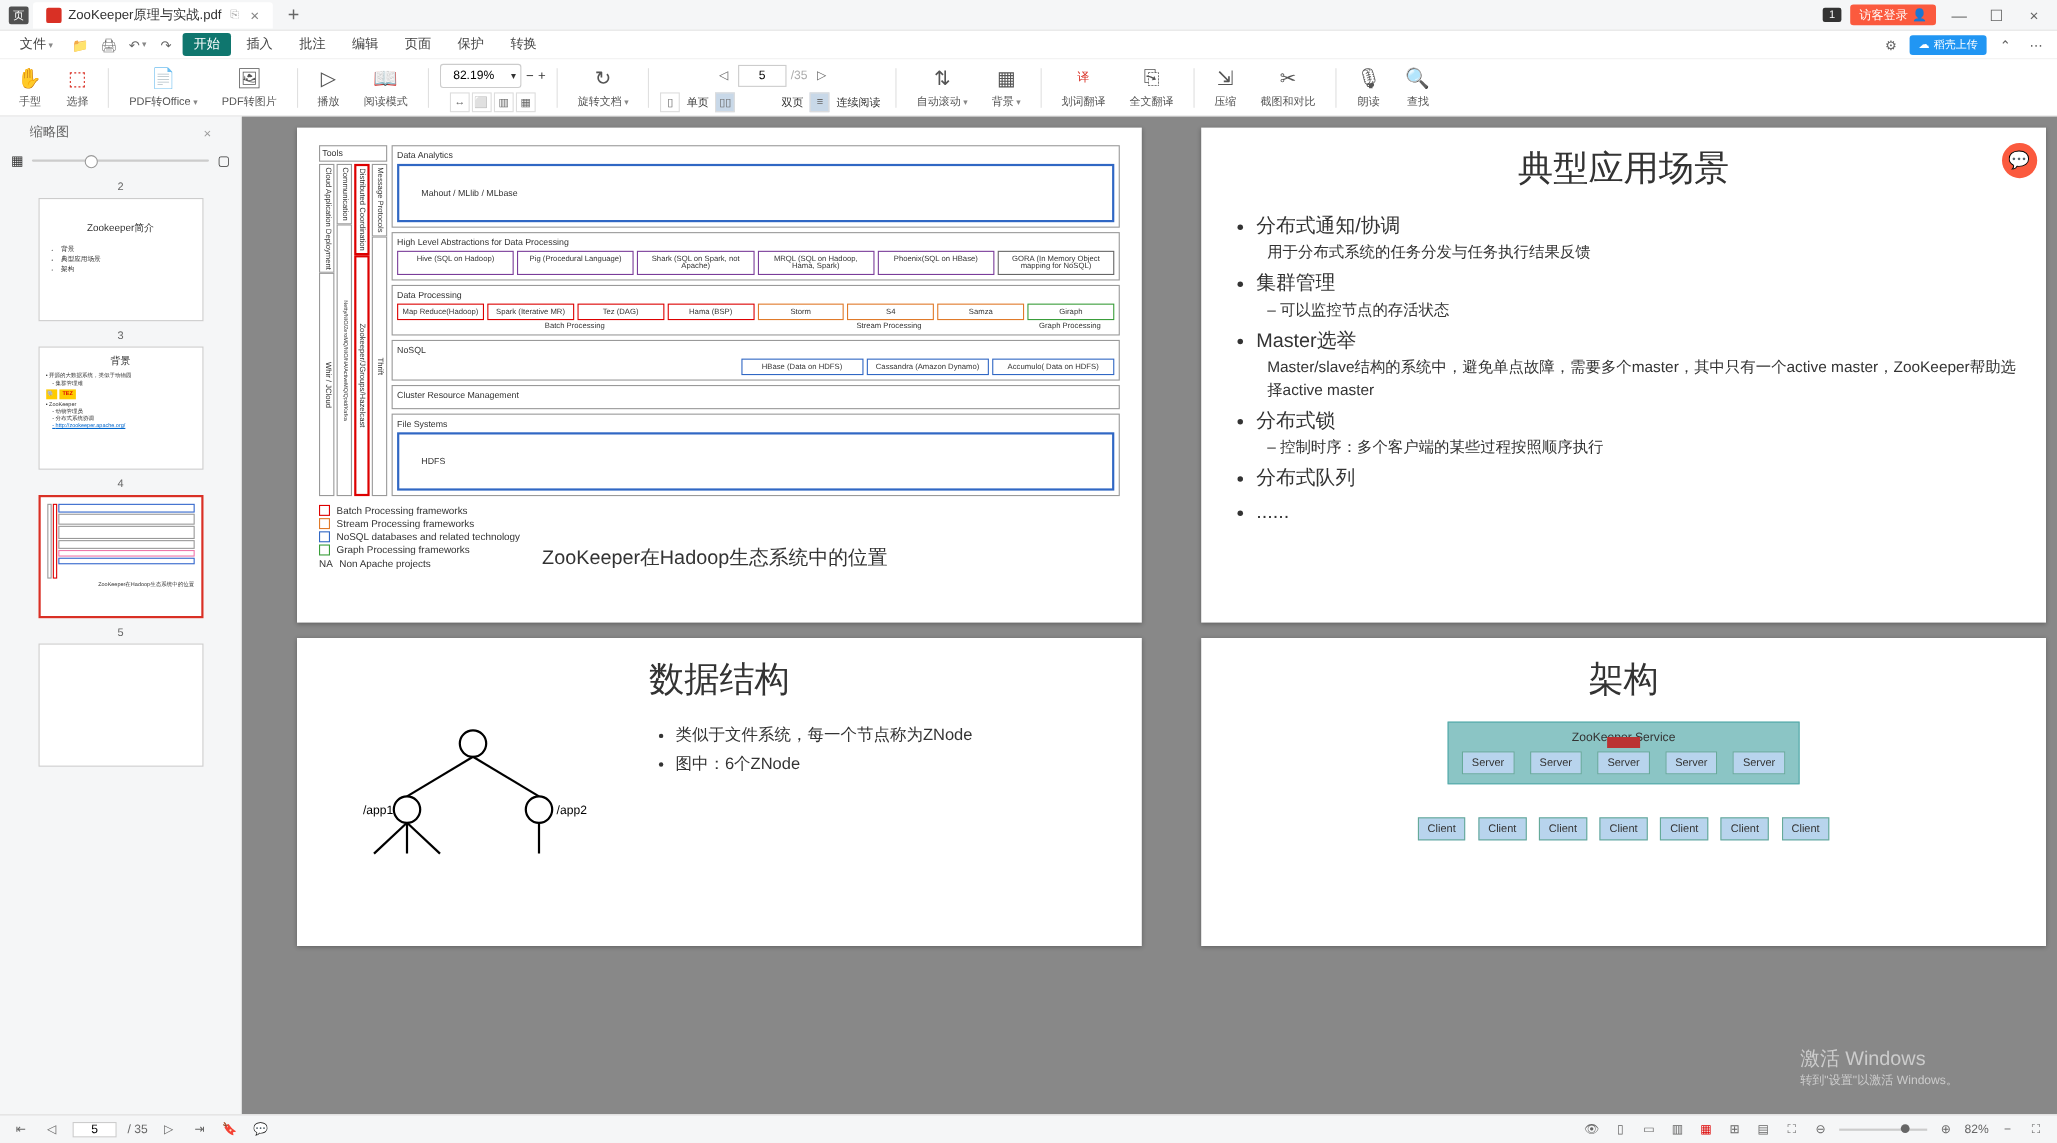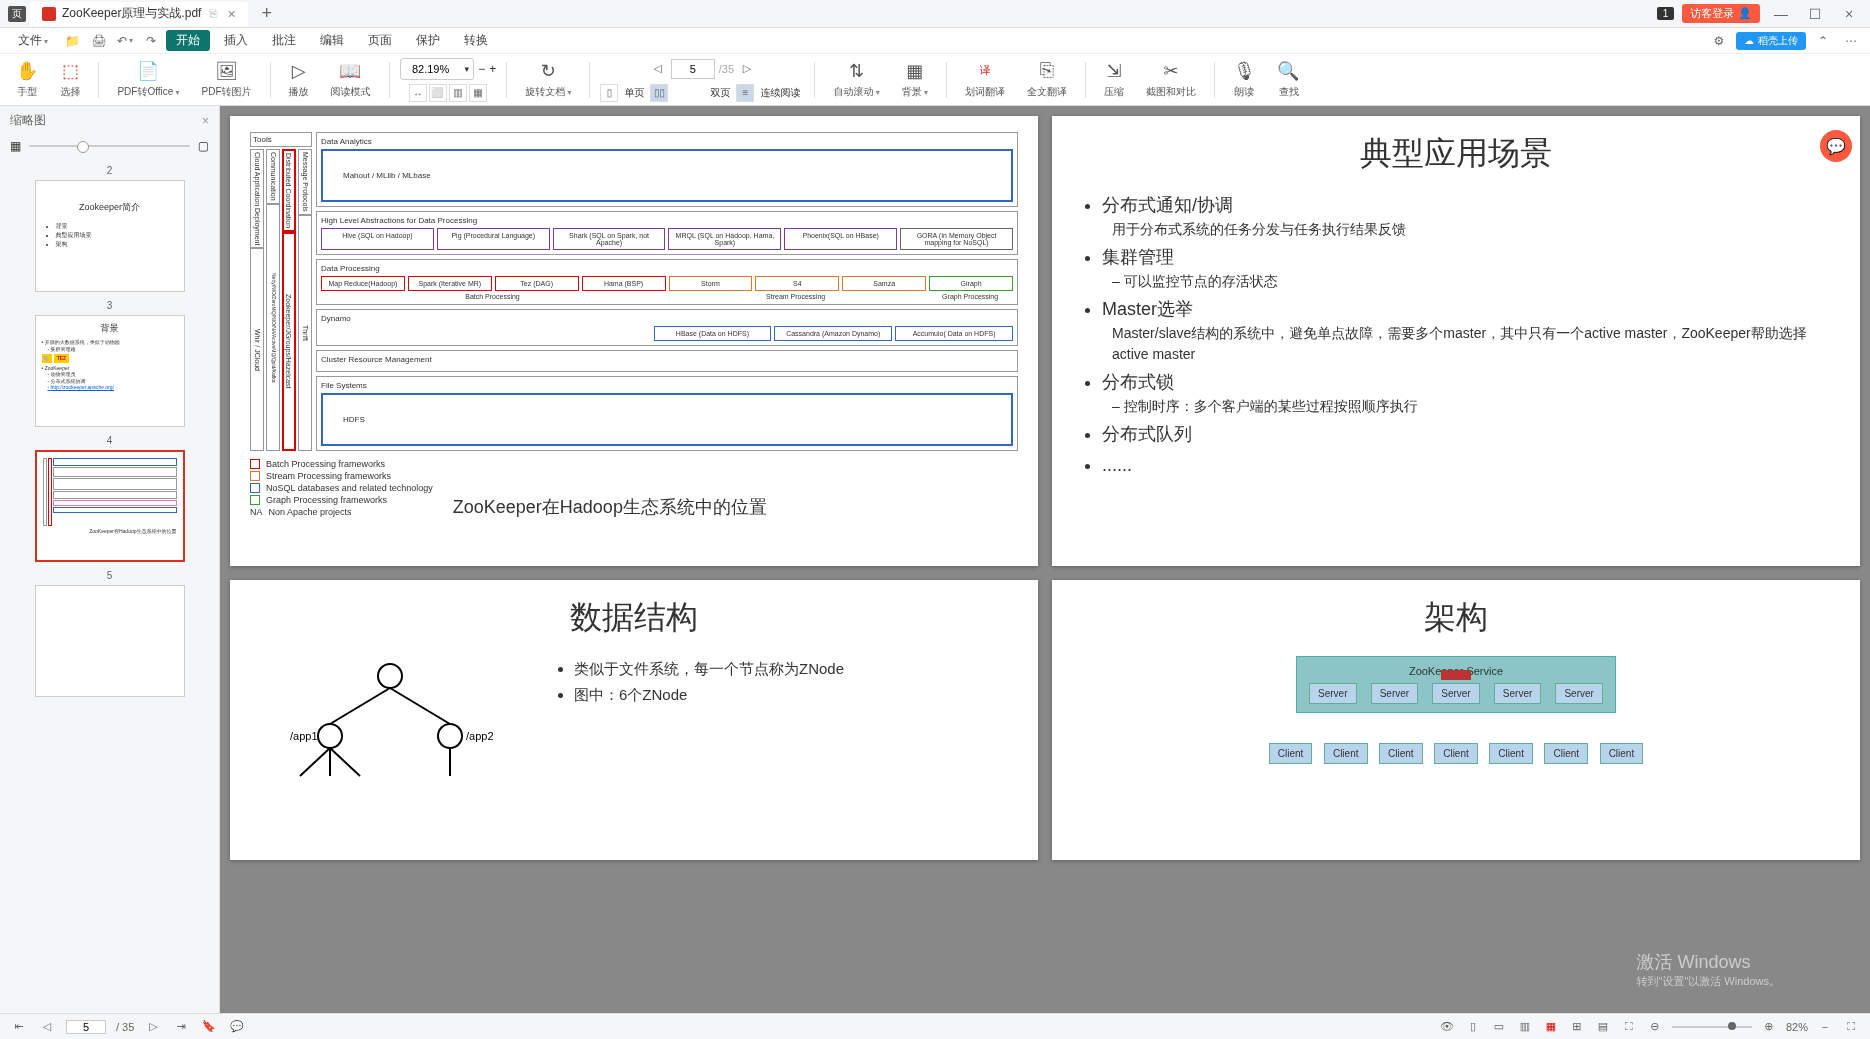--- a/index.html
+++ b/index.html
@@ -41,34 +41,34 @@
 .page-box input { width: 44px; border: 1px solid #ccc; text-align: center; font-size: 11px; height: 20px; }
 .page-box .total { font-size: 11px; color: #aaa; }
 .mini-row { display: flex; gap: 2px; }
 .mini-btn { width: 18px; height: 18px; border: 1px solid #ddd; display: flex; align-items: center; justify-content: center; font-size: 10px; color: #666; }
 .mini-btn.active { background: #c8d8e8; }
 .tool-col { display: flex; flex-direction: column; align-items: center; }
 
 
 .main { display: flex; height: calc(1039px - 28px - 26px - 52px - 26px); }
 .side { width: 220px; background: #f5f6f7; border-right: 1px solid #ddd; display: flex; flex-direction: column; }
-.side-header { display: flex; align-items: center; justify-content: space-between; padding: 6px 10px; font-size: 12px; color: #666; }
+.side-header { display: flex; align-items: center; justify-content: space-between; padding: 6px 27px; font-size: 12px; color: #666; }
 .side-header .close { cursor: pointer; color: #999; }
 .side-tools { display: flex; align-items: center; padding: 4px 10px; gap: 8px; }
 .side-slider { flex: 1; height: 2px; background: #ccc; position: relative; border-radius: 2px; }
 .side-slider::after { content: ""; position: absolute; left: 30%; top: -4px; width: 10px; height: 10px; background: #fff; border: 1px solid #999; border-radius: 50%; }
 .thumbs { flex: 1; overflow-y: auto; padding: 8px 0; }
 .thumb-wrap { display: flex; flex-direction: column; align-items: center; margin-bottom: 8px; }
 .thumb-num { font-size: 10px; color: #666; margin-bottom: 4px; }
 .thumb { width: 150px; height: 112px; background: #fff; border: 1px solid #ccc; padding: 6px; font-size: 7px; overflow: hidden; }
 .thumb.selected { border: 2px solid #d93025; }
 
 .content { flex: 1; background: #888; overflow: auto; position: relative; padding: 10px; }
 .pages-grid { display: grid; grid-template-columns: 1fr 1fr; gap: 14px; }
-.page { background: #fff; box-shadow: 0 1px 4px rgba(0,0,0,0.3); height: 450px; padding: 16px 20px; overflow: hidden; }
+.page { background: #fff; box-shadow: 0 1px 4px rgba(0,0,0,0.3); height: 450px; padding: 16px 20px; overflow: hidden; margin-left: 40px; }
 
 
 .hadoop { display: flex; gap: 4px; font-size: 8px; }
 .hadoop .vcol { width: 14px; writing-mode: vertical-rl; text-align: center; background: #fff; border: 1px solid #999; padding: 2px; font-size: 7px; }
 .hadoop .vcol.red { border: 2px solid #d00; }
 .hadoop .main-col { flex: 1; display: flex; flex-direction: column; gap: 4px; }
 .hadoop .section { border: 1px solid #999; padding: 4px; }
 .hadoop .section-title { font-size: 8px; margin-bottom: 3px; }
 .hadoop .box-row { display: flex; gap: 3px; }
 .hadoop .box { border: 1px solid #666; padding: 3px; font-size: 7px; text-align: center; flex: 1; }
@@ -393,21 +393,21 @@
                 <div class="box orange">Samza</div>
                 <div class="box green-b">Giraph</div>
               </div>
               <div class="box-row" style="margin-top:2px;font-size:7px;">
                 <div style="flex:4;text-align:center;">Batch Processing</div>
                 <div style="flex:3;text-align:center;">Stream Processing</div>
                 <div style="flex:1;text-align:center;">Graph Processing</div>
               </div>
             </div>
             <div class="section">
-                <div class="section-title">Dynamo</div>
+                <div class="section-title">NoSQL</div>
               <div class="box-row">
                   <div style="flex:3;"></div>
                 <div class="box blue-b">HBase (Data on HDFS)</div>
                 <div class="box blue-b">Cassandra (Amazon Dynamo)</div>
                 <div class="box blue-b">Accumulo( Data on HDFS)</div>
               </div>
             </div>
             <div class="section">
                 <div class="section-title">Cluster Resource Management</div>
               </div>

